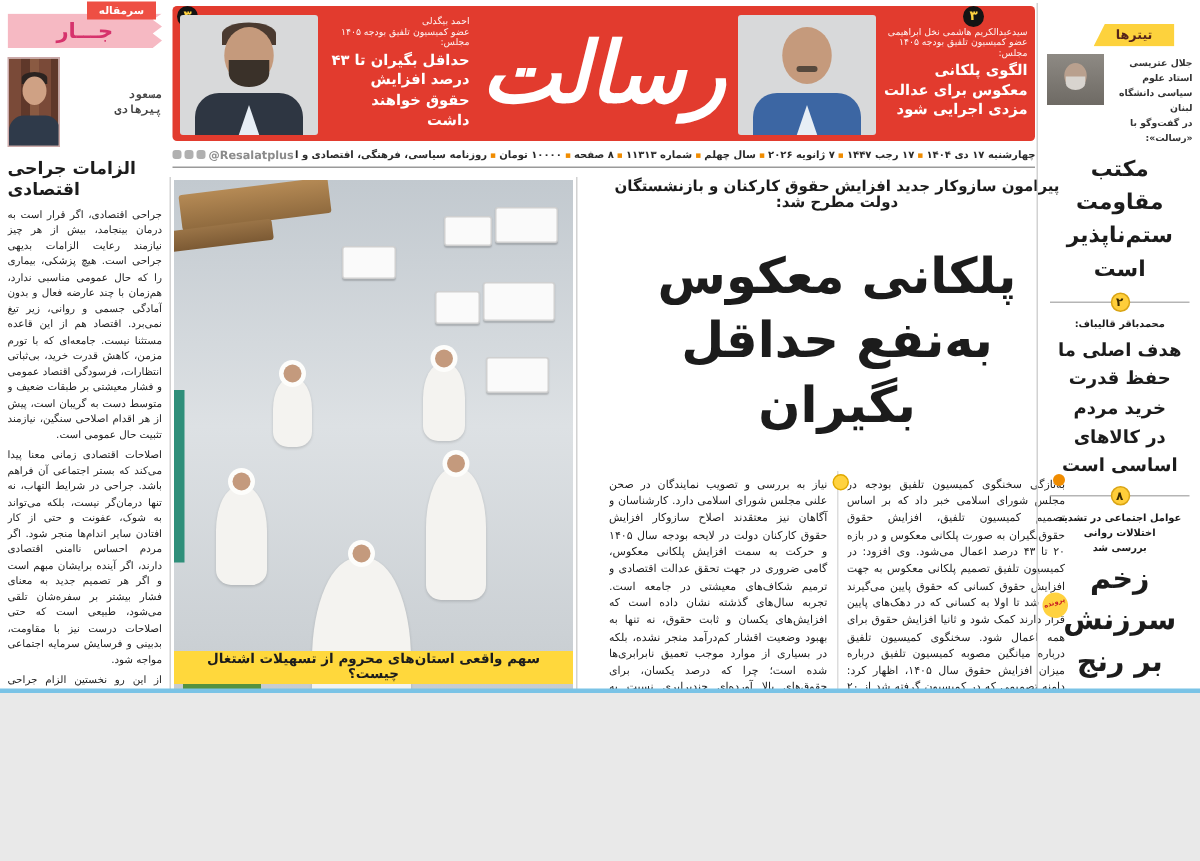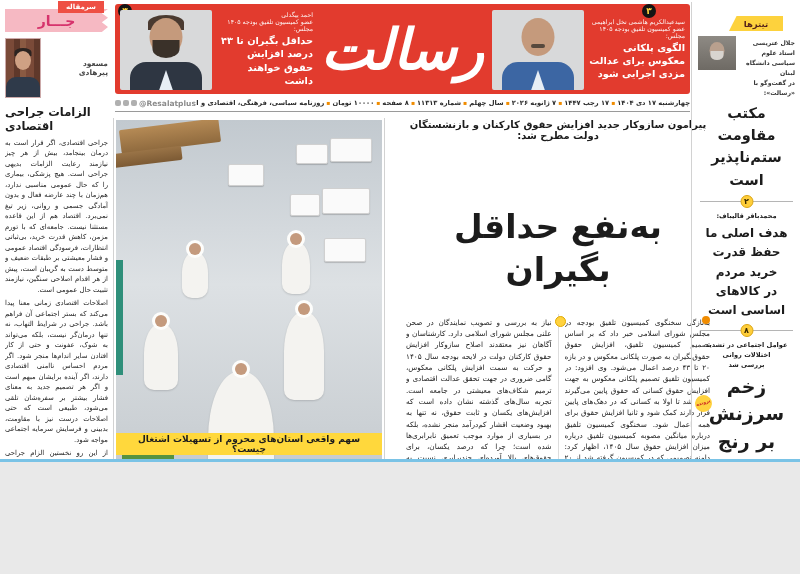--- a/index.html
+++ b/index.html
@@ -15,21 +15,21 @@
   .badge{width:13px;height:13px;border-radius:50%;background:#ffce3a;border:1px solid #d9a414;
          color:#3a2a00;font-size:8px;font-weight:bold;display:flex;align-items:center;justify-content:center;box-sizing:border-box;}
   .rule-badge{position:relative;border-top:1px solid #b5b5b5;}
   .rule-badge .badge{position:absolute;left:50%;top:-7px;transform:translateX(-50%);z-index:2;}
   
   .editorial{position:absolute;left:0;top:0;width:112px;height:574px;padding:0 4px 0 5px;box-sizing:border-box;}
   .jaaar-ribbon{position:relative;margin-top:9px;height:23px;background:#f6b9c3;display:flex;align-items:center;justify-content:center;
                 clip-path:polygon(0 0,100% 0,94% 18%,100% 38%,94% 58%,100% 78%,94% 100%,0 100%);}
   .jaaar-ribbon span{color:#d6336c;font-weight:bold;font-size:14px;letter-spacing:1px;text-align:center;}
   .edit-label{position:absolute;top:1px;right:8px;background:#ee4f44;color:#fff;font-size:7px;font-weight:bold;padding:2px 8px;z-index:3;}
-  .edit-head{display:flex;gap:23px;margin-top:6px;align-items:center;}
+  .edit-head{display:flex;gap:23px;margin-top:6px;align-items:center;font-family:Liberation Mono, monospace;}
   .edit-byline{font-size:7.5px;font-weight:bold;color:#444;}
   .edit-photo{width:44px;height:58px;position:relative;overflow:hidden;border:1px solid #caa;
               background:repeating-linear-gradient(90deg,#7a4a38 0 8px,#5f382a 8px 14px,#8a5a42 14px 20px);}
   .edit-photo .torso{position:absolute;bottom:-4px;left:50%;transform:translateX(-50%);width:34px;height:24px;border-radius:10px 10px 0 0;background:#2f3a4a;}
   .edit-photo .head{position:absolute;top:12px;left:50%;transform:translateX(-50%);width:16px;height:19px;border-radius:50%;background:#cfa184;}
   .edit-photo .hair{position:absolute;top:9px;left:50%;transform:translateX(-50%);width:17px;height:8px;border-radius:50% 50% 0 0;background:#2b2320;}
   .edit-title{font-size:11.5px;font-weight:bold;text-align:left;margin:7px 0 5px;}
   .edit-body{font-size:6.9px;line-height:1.52;text-align:justify;height:400px;overflow:hidden;color:#222;}
   .edit-body p{margin:0 0 3px;}
   .watermark{position:absolute;bottom:4px;left:0;width:103px;height:27px;background:#4f4f4f;display:flex;align-items:center;gap:3px;
@@ -191,21 +191,21 @@
       <span class="soc"></span>
       <span class="soc"></span>
       <span class="soc"></span>
       <span class="handle">@Resalatplus</span>
     </span>
   </div>
 
   <article class="lead">
     <div class="lead-kicker">پیرامون سازوکار جدید افزایش حقوق کارکنان و بازنشستگان دولت مطرح شد:</div>
     <h1 class="lead-h">
-      <br>
+      <span>پلکانی معکوس</span><br>
       <span>به‌نفع حداقل بگیران</span>
     </h1>
     <div class="lead-cols">
       <span class="quote-icon"></span>
       <div class="lcol">
         <span class="start-bullet"></span>
         <span>به‌تازگی سخنگوی کمیسیون تلفیق بودجه در مجلس شورای اسلامی خبر داد که بر اساس تصمیم کمیسیون تلفیق، افزایش حقوق حقوق‌بگیران به صورت پلکانی معکوس و در بازه ۲۰ تا ۴۳ درصد اعمال می‌شود. وی افزود: در کمیسیون تلفیق تصمیم پلکانی معکوس به جهت افزایش حقوق کسانی که حقوق پایین می‌گیرند اتخاذ شد تا اولا به کسانی که در دهک‌های پایین قرار دارند کمک شود و ثانیا افزایش حقوق برای همه اعمال شود. سخنگوی کمیسیون تلفیق درباره میانگین مصوبه کمیسیون تلفیق درباره میزان افزایش حقوق سال ۱۴۰۵، اظهار کرد: دامنه تصمیمی که در کمیسیون گرفته شد از ۲۰ تا ۴۳ درصد به صورت پلکانی معکوس خواهد بود؛ بنابراین برای افرادی که حقوق کمتری می‌گیرند به عنوان مثال حقوقشان زیر ۲۰ میلیون تومان است ضریب افزایش بیشتری اعمال می‌شود و برای کسانی که حقوق بیشتری می‌گیرند ضریب کمتری در نظر گرفته شده است. یوسفی در خصوص معافیت مالیاتی حقوق‌بگیران نیز گفت: حقوق تا ۴۰ میلیون تومان معاف از مالیات است و مازاد بر ۴۰ میلیون تومان به صورت پلکانی مشمول مالیات می‌شود. به عنوان مثال اگر کسی ۴۵ میلیون تومان حقوق دریافت کند حقوق وی تا ۴۰ میلیون تومان معاف از مالیات است و ۵ میلیون تومان مابقی مشمول مالیات می‌شود. البته این تصمیم‌ها برای رسیدن به مرحله اجرا</span>
       </div>
       <div class="col-div"></div>
       <div class="lcol">

